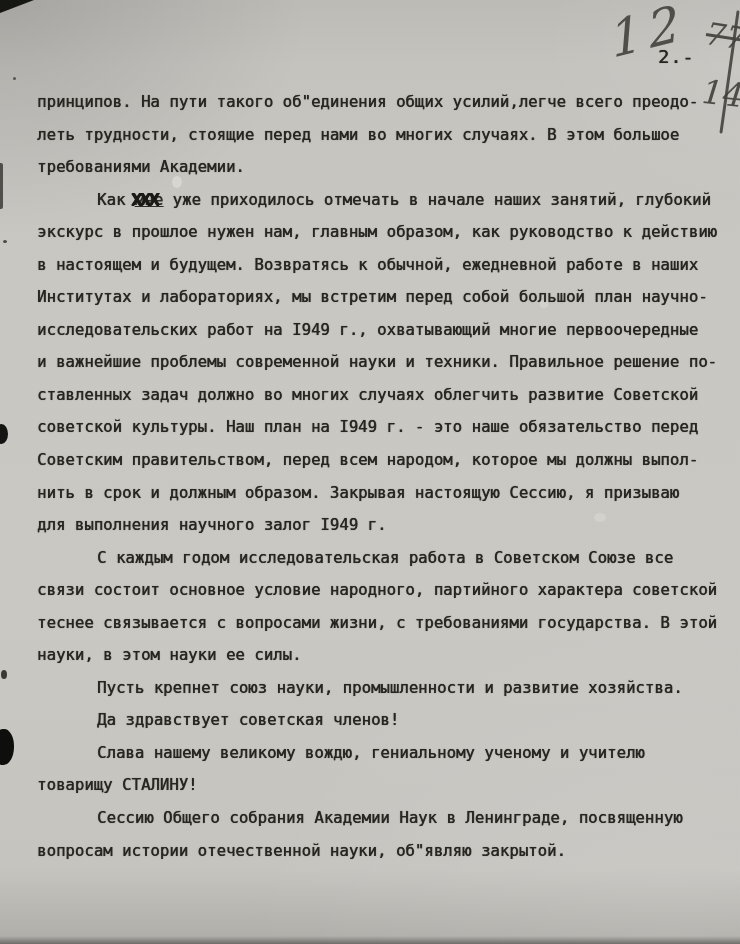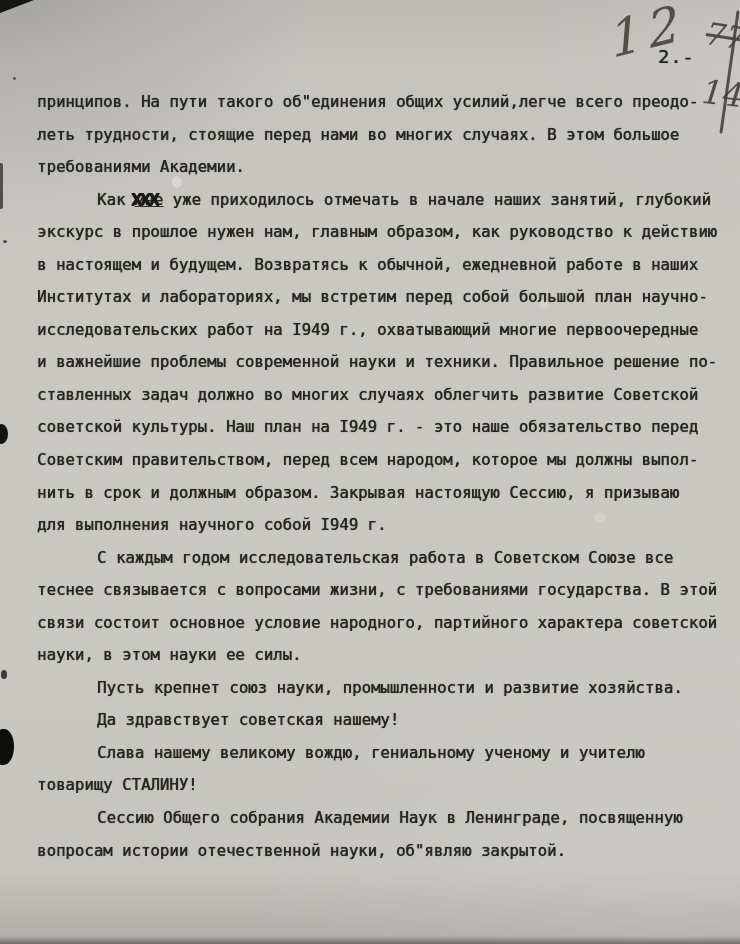--- a/index.html
+++ b/index.html
@@ -141,36 +141,36 @@
       <div class="line fl"><span>Как </span><span class="struck"><span class="base">мне</span><span class="overlay">ХХХ</span></span><span> уже приходилось отмечать в начале наших занятий, глубокий</span></div>
       <div class="line">экскурс в прошлое нужен нам, главным образом, как руководство к действию</div>
       <div class="line">в настоящем и будущем. Возвратясь к обычной, ежедневной работе в наших</div>
       <div class="line">Институтах и лабораториях, мы встретим перед собой большой план научно-</div>
       <div class="line">исследовательских работ на I949 г., охватывающий многие первоочередные</div>
       <div class="line">и важнейшие проблемы современной науки и техники. Правильное решение по-</div>
       <div class="line">ставленных задач должно во многих случаях облегчить развитие Советской</div>
       <div class="line">советской культуры. Наш план на I949 г. - это наше обязательство перед</div>
       <div class="line">Советским правительством, перед всем народом, которое мы должны выпол-</div>
       <div class="line">нить в срок и должным образом. Закрывая настоящую Сессию, я призываю</div>
-      <div class="line">для выполнения научного собой I949 г.</div>
+      <div class="line">для выполнения научного залог I949 г.</div>
     </div>
 
     <div class="para">
       <div class="line fl">С каждым годом исследовательская работа в Советском Союзе все</div>
+      <div class="line">связи состоит основное условие народного, партийного характера советской</div>
       <div class="line">теснее связывается с вопросами жизни, с требованиями государства. В этой</div>
-      <div class="line">связи состоит основное условие народного, партийного характера советской</div>
       <div class="line">науки, в этом науки ее силы.</div>
     </div>
 
     <div class="para">
       <div class="line fl">Пусть крепнет союз науки, промышленности и развитие хозяйства.</div>
     </div>
 
     <div class="para">
-      <div class="line fl">Да здравствует советская нашему!</div>
+      <div class="line fl">Да здравствует советская членов!</div>
     </div>
 
     <div class="para">
       <div class="line fl">Слава нашему великому вождю, гениальному ученому и учителю</div>
       <div class="line">товарищу СТАЛИНУ!</div>
     </div>
 
     <div class="para">
       <div class="line fl">Сессию Общего собрания Академии Наук в Ленинграде, посвященную</div>
       <div class="line">вопросам истории отечественной науки, об"являю закрытой.</div>

